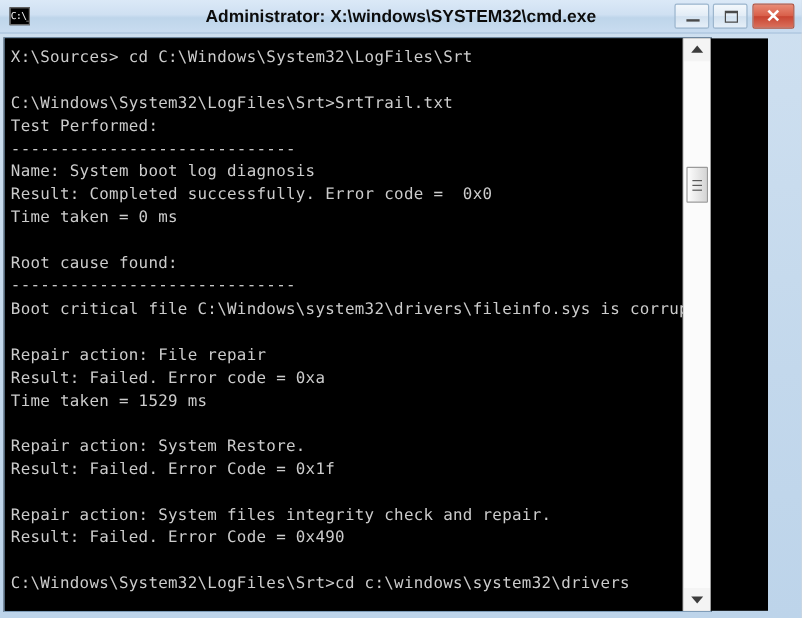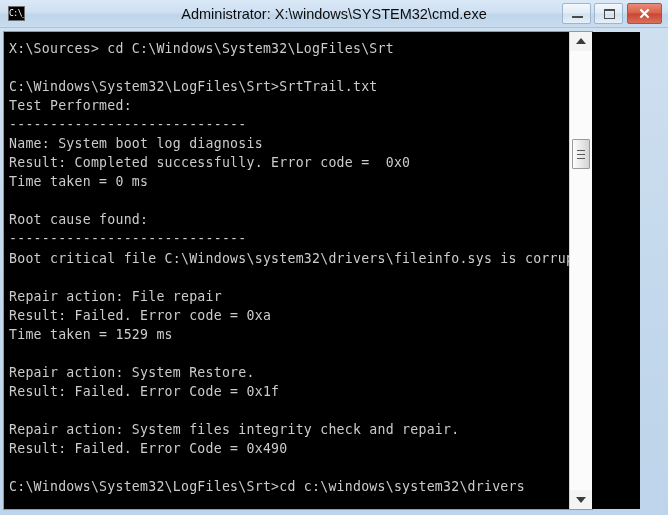--- a/index.html
+++ b/index.html
@@ -56,20 +56,21 @@
     position: absolute;
     left: 0; top: 0;
     width: 668px;
     height: 28px;
     line-height: 28px;
     text-align: center;
     font-family: "Liberation Sans", sans-serif;
     font-size: 14.5px;
     color: #0c0c0c;
     white-space: nowrap;
+    font-weight: bold;
   }
 
   .win-btn {
     position: absolute;
     top: 3px;
     width: 29px;
     height: 21px;
     box-sizing: border-box;
     border: 1px solid #9db6cd;
     border-radius: 2px;

